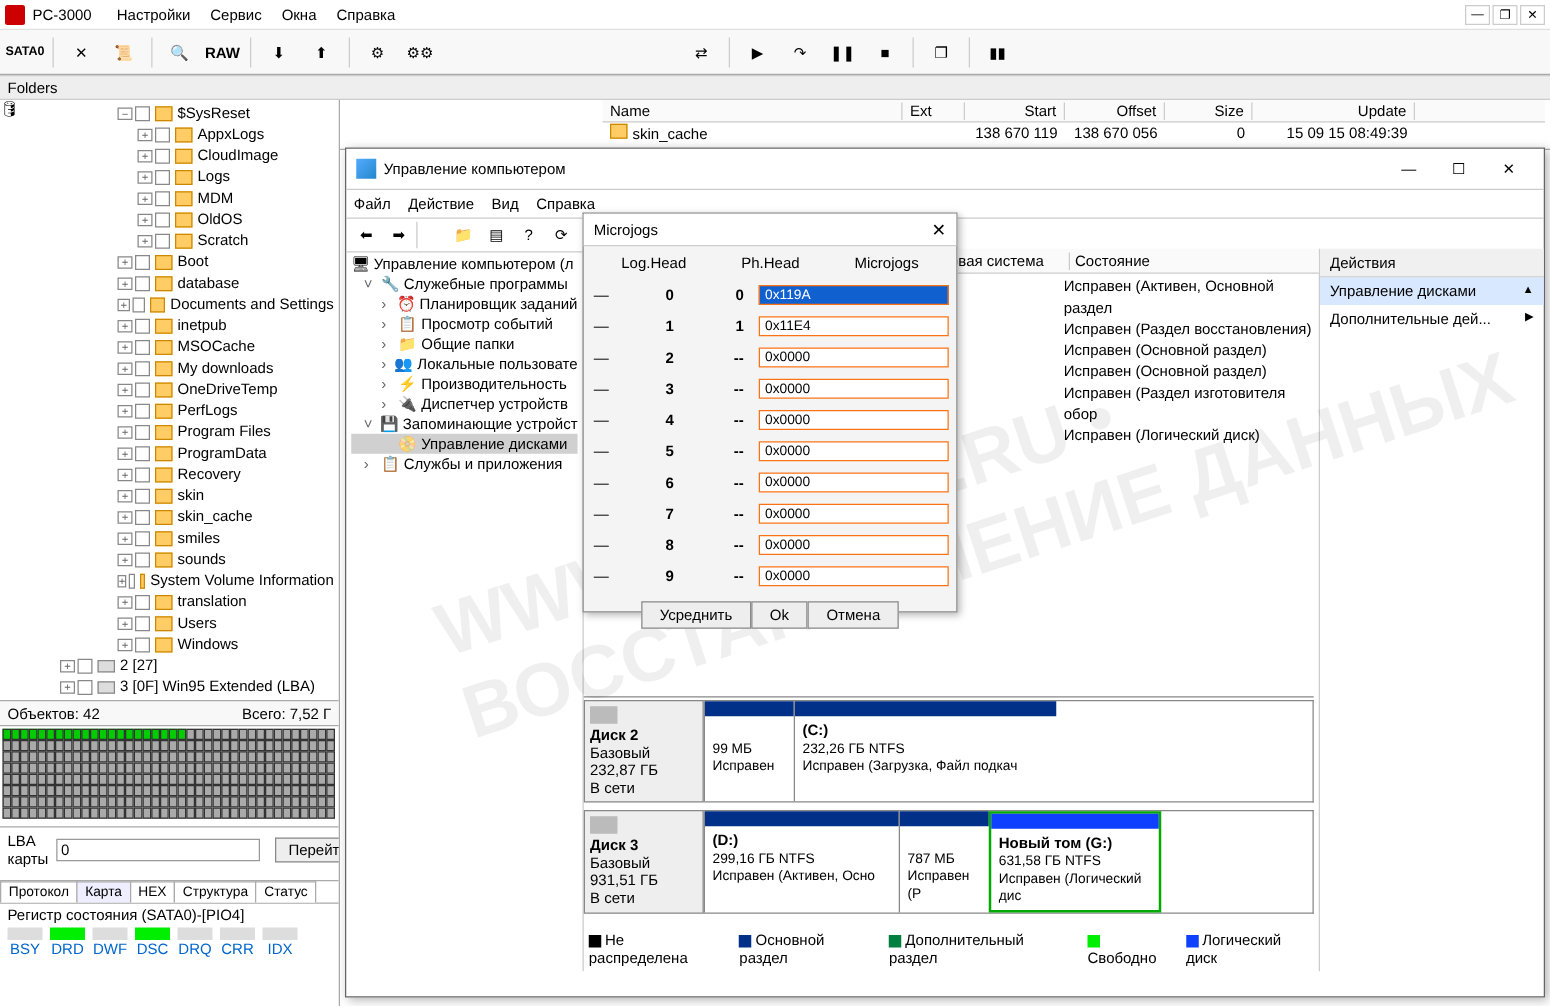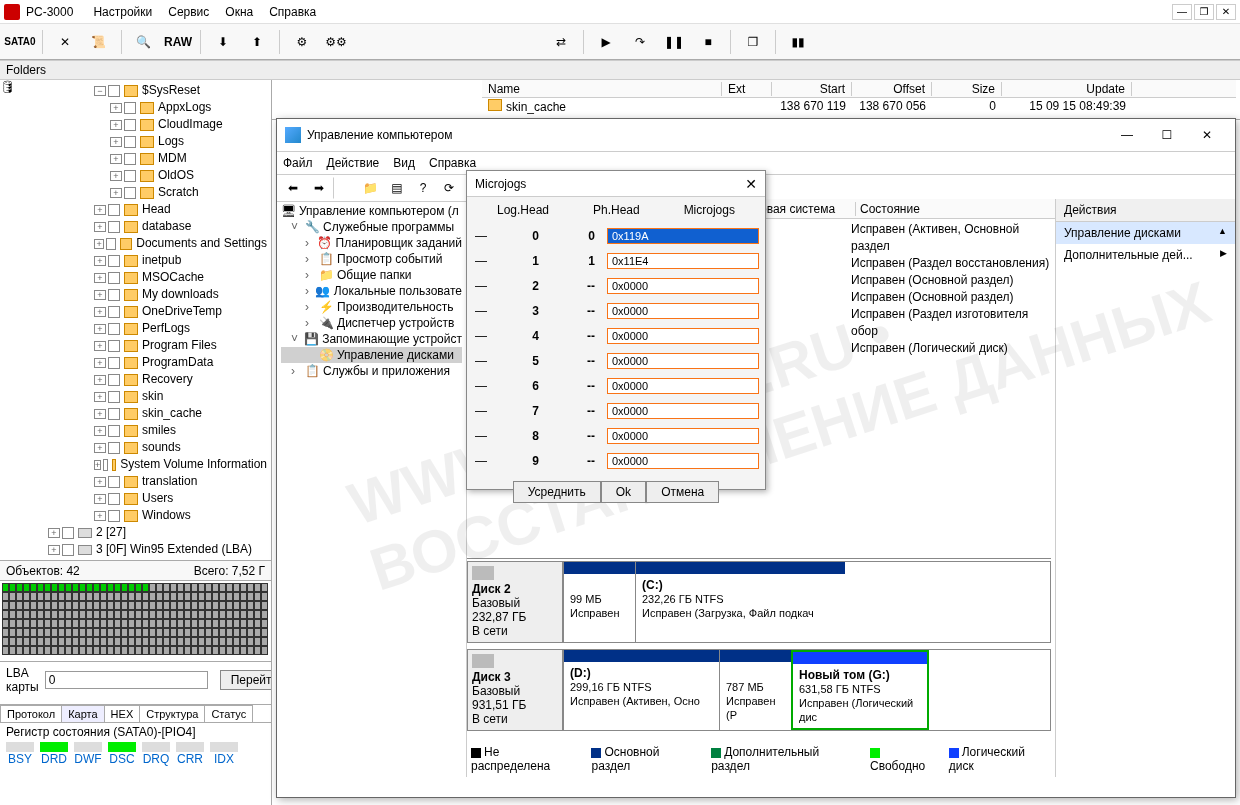--- a/index.html
+++ b/index.html
@@ -215,21 +215,21 @@
             <span class="chk"></span>
             <span class="folder-icon"></span>
             <span>Scratch</span>
           </div>
         </div>
       <div id="tree-main">
           <div class="tree-item indent-1">
             <span class="expand">+</span>
             <span class="chk"></span>
             <span class="folder-icon"></span>
-            <span>Head</span>
+            <span>Boot</span>
           </div>
           <div class="tree-item indent-1">
             <span class="expand">+</span>
             <span class="chk"></span>
             <span class="folder-icon"></span>
             <span>database</span>
           </div>
           <div class="tree-item indent-1">
             <span class="expand">+</span>
             <span class="chk"></span>

